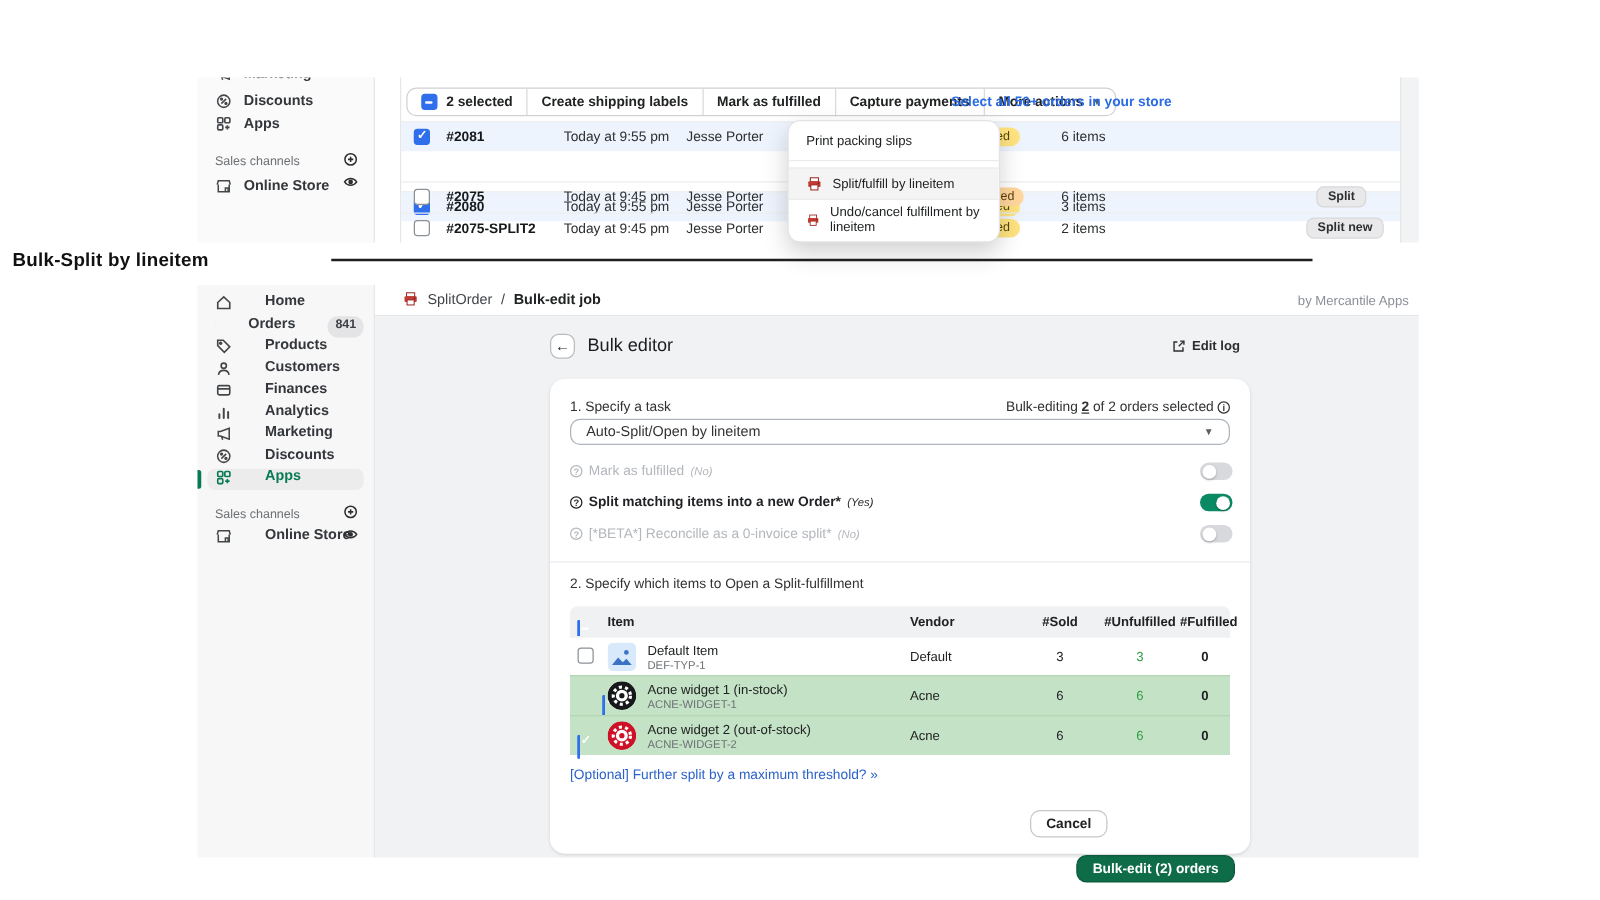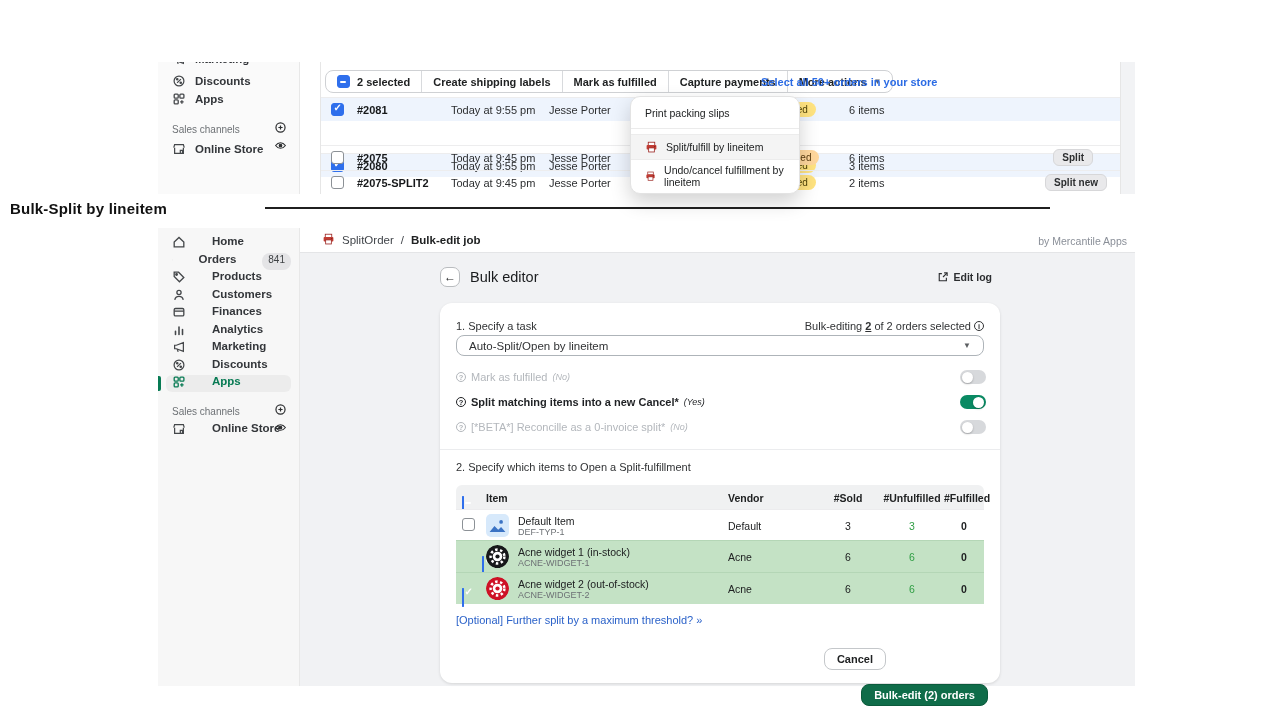--- a/index.html
+++ b/index.html
@@ -60,21 +60,21 @@
   #divider-label { left:10px; top:200px; font-size:15px; font-weight:bold; color:#111; letter-spacing:.2px; }
   #divider-line { left:265px; top:207px; width:785px; height:2px; background:#1f1f1f; }
 
   
   #app-panel { left:158px; top:228px; width:977px; height:458px; background:#fff; }
   #a-sidebar { left:0; top:0; width:142px; height:458px; background:#f7f7f7; border-right:1px solid #e8e8e8; }
   .a-item { position:absolute; left:8px; right:8px; height:17px; display:flex; gap:26px; padding-left:6px; font-size:11.5px; font-weight:bold; color:#33363a; border-radius:6px; }
   .a-item.active { background:#ececec; color:#077a53; }
   .a-item.active svg { stroke:#077a53; }
   .active-bar { position:absolute; left:0; width:3px; height:15px; background:#077a53; border-radius:0 2px 2px 0; }
-  .count-pill { margin-left:auto; background:#e4e4e6; border-radius:8px; font-size:10px; font-weight:normal; color:#3f4245; padding:1px 6px; }
+  .count-pill { margin-left:auto; background:#e4e4e6; border-radius:8px; font-size:10px; font-weight:bold; color:#3f4245; padding:1px 6px; }
 
   #a-header { left:142px; top:0; width:835px; height:25px; background:#fff; border-bottom:1px solid #e4e5e7; }
   #a-header .brand { position:absolute; left:22px; top:5px; display:flex; align-items:center; gap:7px; font-size:11.5px; color:#41454a; }
   #a-header .brand b { color:#202223; }
   #a-byline { position:absolute; right:8px; top:7px; font-size:10.5px; color:#8a8f98; }
 
   #a-main { left:142px; top:25px; width:835px; height:433px; background:#f1f2f4; }
   #back-btn { left:140px; top:14px; width:20px; height:20px; background:#fff; border:1px solid #b9bcbf; border-radius:7px; font-size:12px; color:#202223; display:flex; align-items:center; justify-content:center; }
   #page-title { left:170px; top:16px; font-size:14.5px; font-weight:normal; color:#1a1c1e; }
   #edit-log { right:143px; top:18px; display:flex; align-items:center; gap:5px; font-size:10.5px; font-weight:bold; color:#2c2e30; }
@@ -401,21 +401,21 @@
         </div>
 
         <div class="toggle-row dim" style="top:66px;">
           <i class="circle-ico">?</i>
           <span>Mark as fulfilled</span>
           <span class="state">(No)</span>
           <span class="switch"></span>
         </div>
         <div class="toggle-row lit" style="top:91px;">
           <i class="circle-ico">?</i>
-          <span>Split matching items into a new Cancel*</span>
+          <span>Split matching items into a new Order*</span>
           <span class="state">(Yes)</span>
           <span class="switch on"></span>
         </div>
         <div class="toggle-row dim" style="top:116px;">
           <i class="circle-ico">?</i>
           <span>[*BETA*] Reconcille as a 0-invoice split*</span>
           <span class="state">(No)</span>
           <span class="switch"></span>
         </div>
 

